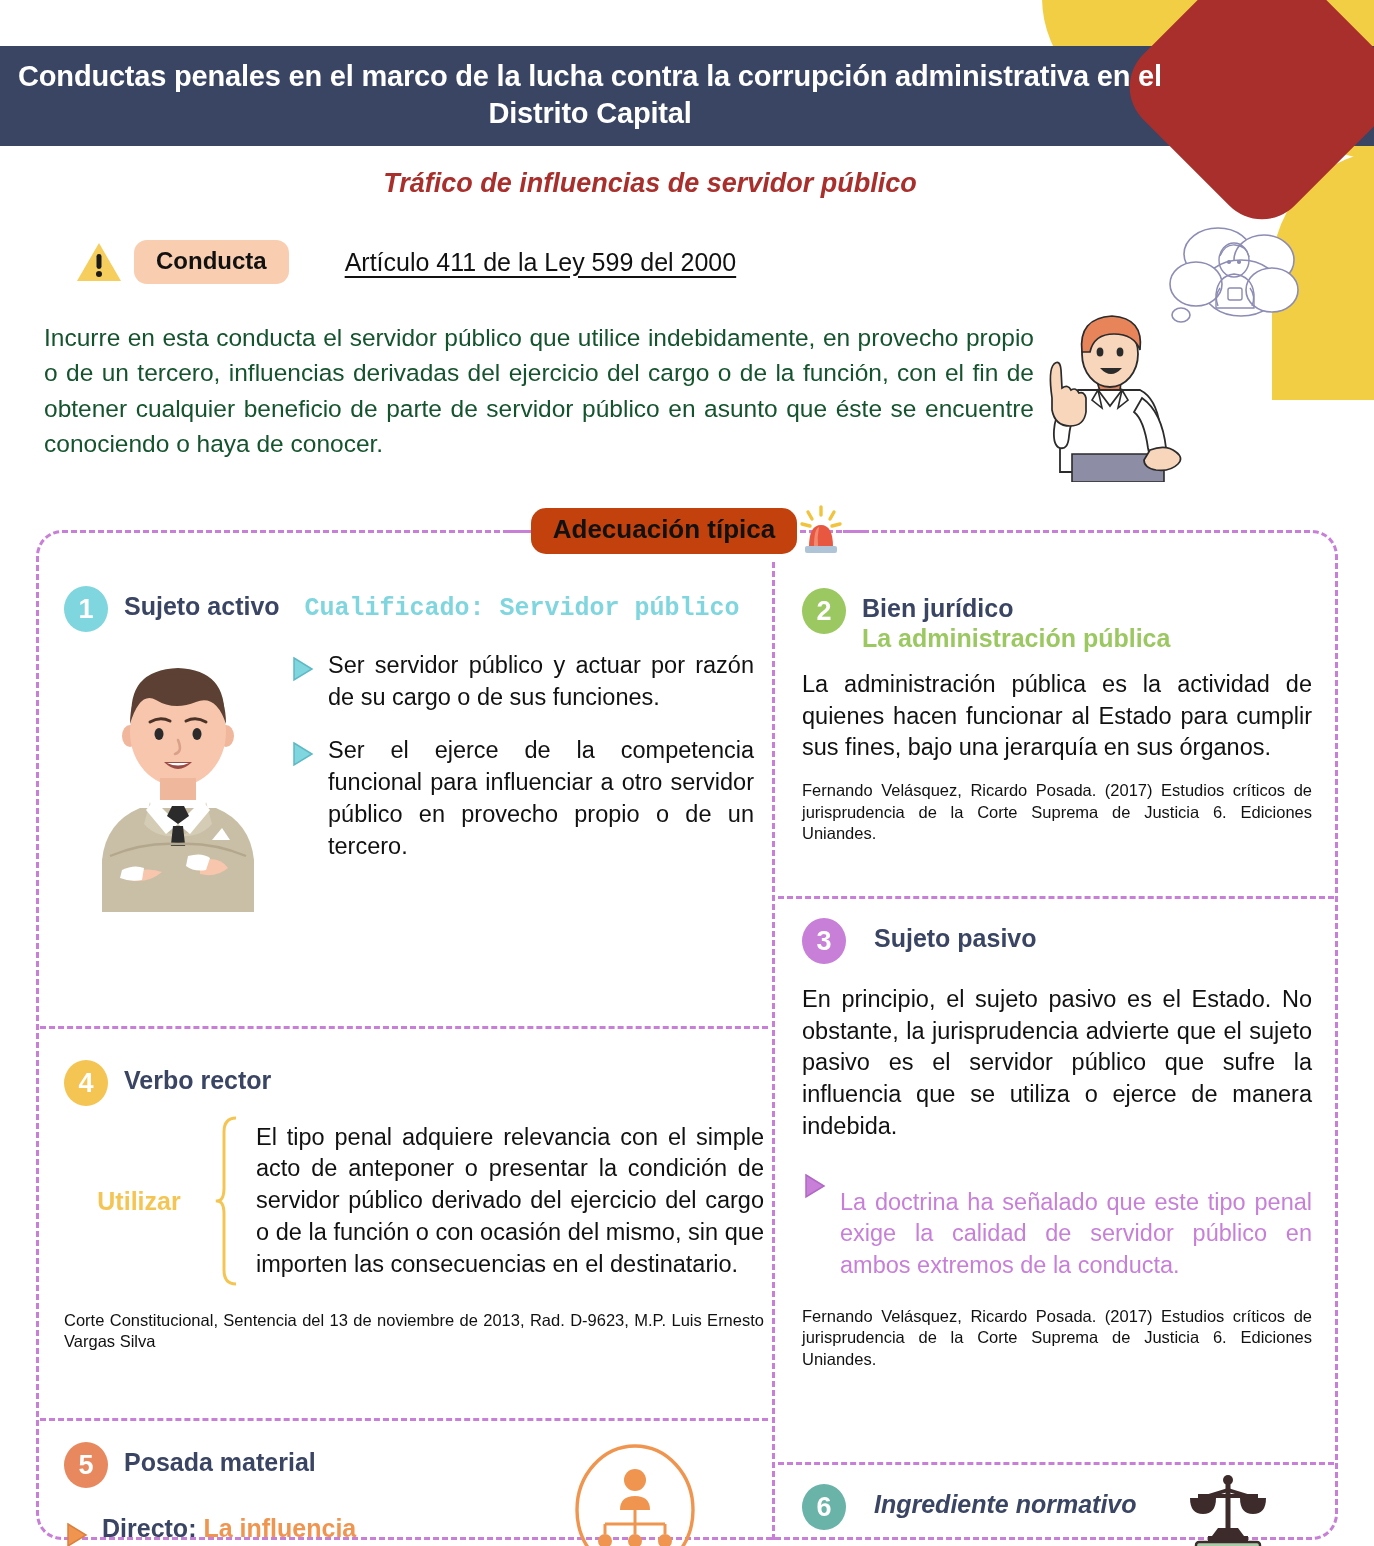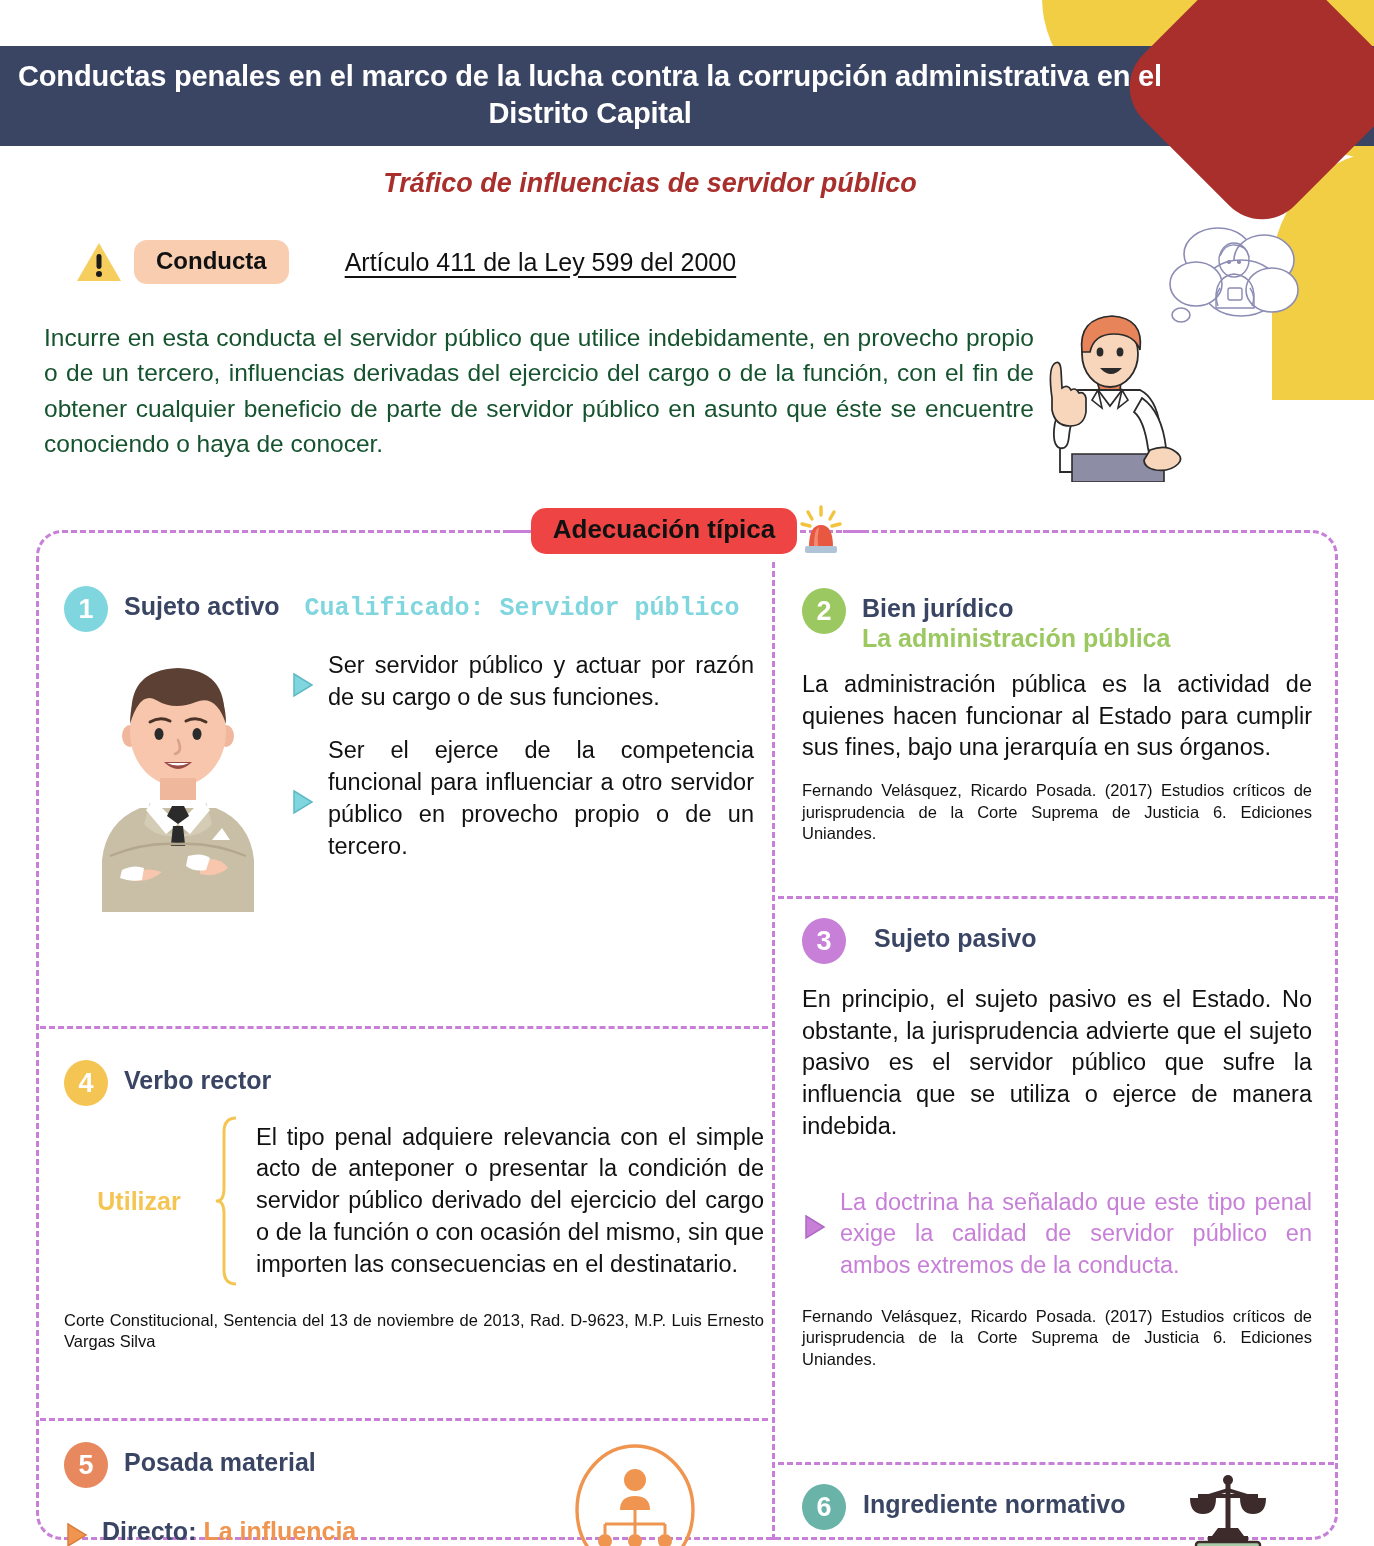--- a/index.html
+++ b/index.html
@@ -126,21 +126,21 @@
     position: absolute;
     top: 505px; left: 0; width: 1374px;
     z-index: 8;
     display: flex; align-items: center; justify-content: center;
   }
   .pill-line {
     flex: 0 0 auto; width: 22px; height: 0;
     border-top: 3px dashed #C77FD8;
   }
   .pill {
-    background: #ef4444;
+    background: #c2410c;
     border-radius: 15px;
     padding: 6px 22px 9px 22px;
     font-size: 26px;
     font-weight: bold;
     color: #111111;
   }
   .siren { width: 44px; height: 52px; margin-left: 2px; }
 
   
   .card {
@@ -198,21 +198,21 @@
     text-align: justify;
   }
   .src {
     font-size: 16.5px;
     line-height: 1.3;
     color: #111111;
     text-align: justify;
   }
 
   
-  .bullet { display: flex; margin-bottom: 16px; align-items: center; }
+  .bullet { display: flex; margin-bottom: 16px; }
   .bullet .arrow {
     flex: 0 0 auto; width: 26px; height: 26px;
     margin-right: 12px; margin-top: 6px;
   }
   .bullet .btext { flex: 1 1 auto; }
 
   
   #sec1 { top: 586px; left: 64px; width: 690px; }
   #sec1 .grid { display: flex; margin-top: 18px; }
   #sec1 .avatar { flex: 0 0 auto; width: 180px; margin-left: 24px; }
@@ -499,21 +499,21 @@
         <path d="M53 118 q0 -11 10 -11 q10 0 10 11 z" fill="#F0954F"></path>
         <circle cx="93" cy="97" r="7" fill="#F0954F"></circle>
         <path d="M83 118 q0 -11 10 -11 q10 0 10 11 z" fill="#F0954F"></path>
       </svg>
     </div>
   </div>
 
   <div class="sec" id="sec6">
     <div class="sec-head">
       <div class="num" style="background:#69B3A8;">6</div>
-      <div class="sec-title" style="margin-left:17px;">
+      <div class="sec-title" style="margin-left:28px;font-style:italic;">
         <span>Ingrediente normativo</span>
       </div>
     </div>
     <div class="scales">
       <svg width="92" height="88" viewBox="0 0 92 88">
         <g fill="#3D2B2B">
           <circle cx="46" cy="6" r="5"></circle>
           <rect x="43.5" y="10" width="5" height="44"></rect>
           <path d="M16 20 L76 20 L76 24 L16 24 Z"></path>
           <path d="M46 14 L20 22 L22 25 L46 18 L70 25 L72 22 Z"></path>

